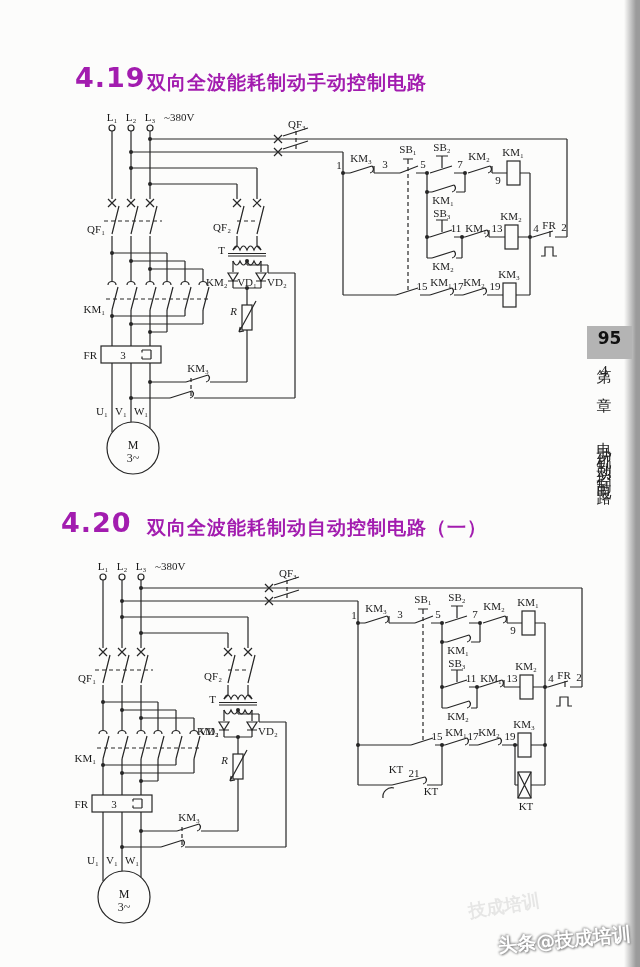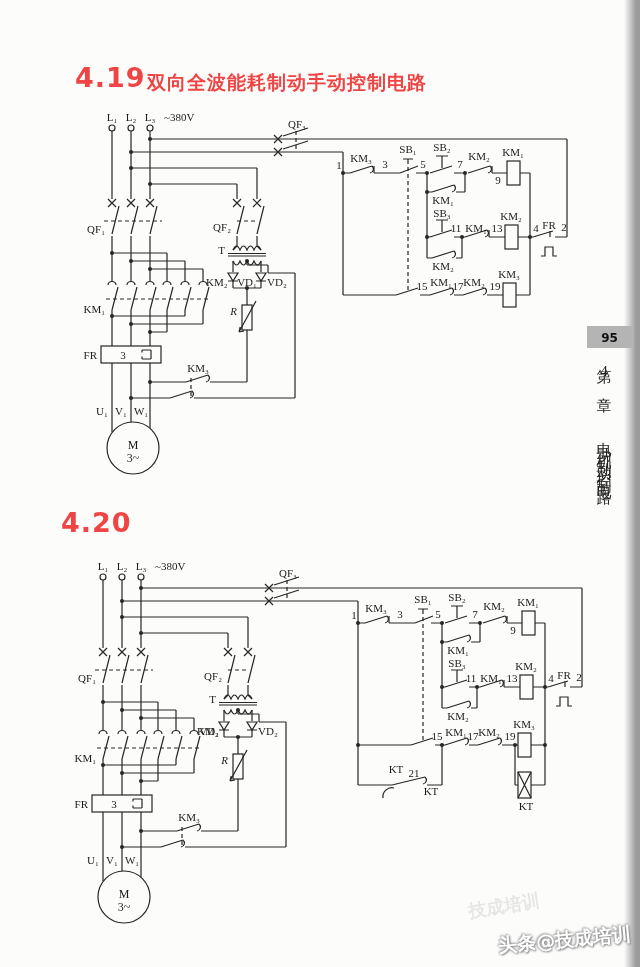--- a/index.html
+++ b/index.html
@@ -9,48 +9,49 @@
   }
   
   svg{position:absolute;left:0;top:0;}
   svg path,svg rect,svg circle{stroke:#262626;stroke-width:1.2;fill:none;}
   svg .dot{fill:#262626;stroke:none;}
   svg .dash{stroke-dasharray:4 3;}
   svg text{fill:#1b1b1b;stroke:none;font-family:"Liberation Serif",serif;font-size:11px;text-anchor:middle;}
   svg text.s{text-anchor:start;} svg text.e{text-anchor:end;} svg text.it{font-style:italic;}
   svg text.mtxt{font-size:12px;}
   
-  .fig-title{position:absolute;color:#ef4444;font-weight:bold;}
+  .fig-title{position:absolute;color:#a21caf;font-weight:bold;}
   .fig-num{font-size:27px;letter-spacing:1px;font-family:"DejaVu Sans",sans-serif;}
   .fig-txt{font-size:19px;font-family:"DejaVu Sans",sans-serif;letter-spacing:1px;}
   
   .edge-shade{position:absolute;top:0;right:0;width:16px;height:100%;
     background:linear-gradient(to right,rgba(170,170,170,0),#9b9b9b 75%);}
-  .page-num{position:absolute;left:587px;top:326px;width:45px;height:22px;background:#b4b4b4;
-    color:#111;font-weight:bold;font-size:12px;line-height:25px;text-align:center;
+  .page-num{position:absolute;left:587px;top:326px;width:45px;height:33px;background:#b4b4b4;
+    color:#111;font-weight:bold;font-size:17px;line-height:25px;text-align:center;
     font-family:"DejaVu Sans",sans-serif;}
   .chapter{position:absolute;left:594px;color:#222;font-family:"Liberation Serif",serif;
     font-size:15px;writing-mode:vertical-rl;text-orientation:upright;letter-spacing:6px;}
   .chapter.num{top:357px;}
   .chapter.title{top:430px;}
   
   .wm{position:absolute;left:498px;top:926px;width:160px;color:#fff;font-weight:bold;font-size:19px;
     font-family:"DejaVu Sans",sans-serif;transform:rotate(-5deg);
     text-shadow:1px 1px 2px #8a8a8a,-1px -1px 2px #aaa,0 0 3px #999;white-space:nowrap;}
   .wm-ghost{position:absolute;left:468px;top:894px;color:#9a9a9a;opacity:.22;font-weight:bold;
     font-size:18px;font-family:"DejaVu Sans",sans-serif;transform:rotate(-9deg);white-space:nowrap;}
 </style>
 </head>
 <body>
 
 <div class="page">
 
   <div class="fig-title fig-num" style="left:75px;top:62px;">4.19</div>
   <div class="fig-title fig-txt" style="left:147px;top:70px;text-align:right;">双向全波能耗制动手动控制电路</div>
   <div class="fig-title fig-num" style="left:61px;top:507px;">4.20</div>
+  <div class="fig-title fig-txt" style="left:147px;top:515px;">双向全波能耗制动自动控制电路（一）</div>
 
   <svg width="640" height="967" viewBox="0 0 640 967">
     <defs>
       <g id="xm">
           <path d="M-4,-4L4,4M4,-4L-4,4"></path>
         </g>
 
       <g id="mainCkt">
 
         <circle cx="112" cy="128" r="3"></circle>

